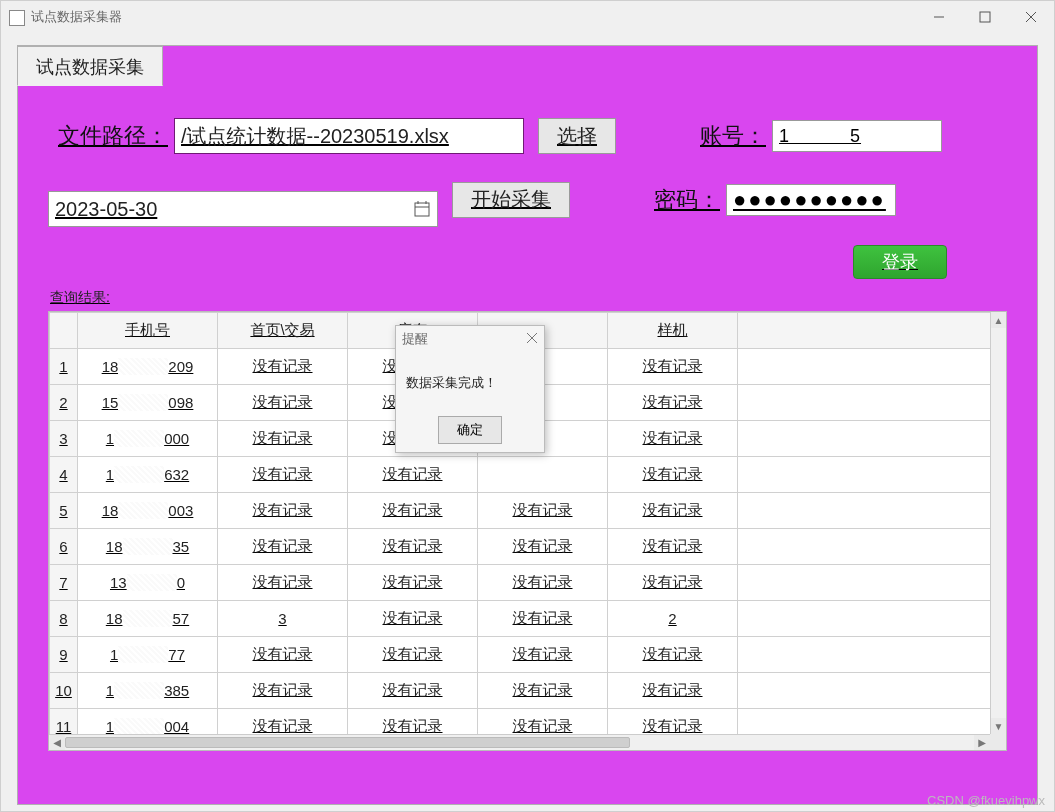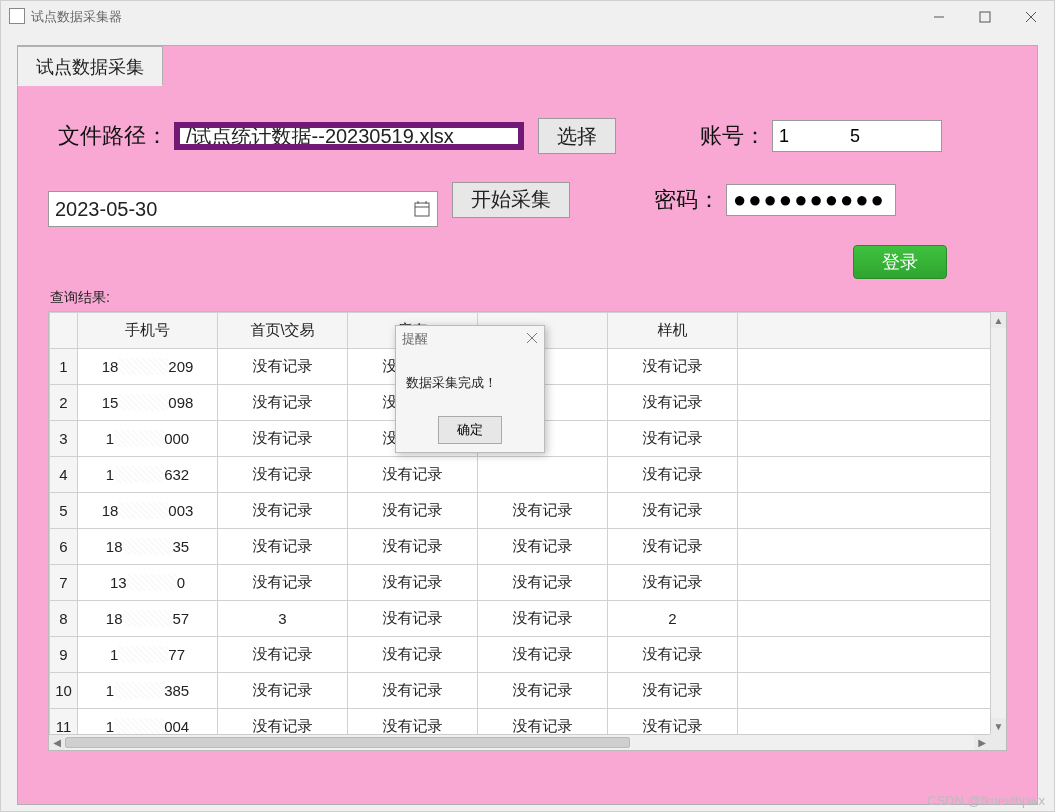--- a/index.html
+++ b/index.html
@@ -1,39 +1,39 @@
 <!DOCTYPE html>
 <html><head>
 <meta charset="utf-8">
 <style>
   * { box-sizing: border-box; font-family: "Microsoft YaHei", SimSun, Arial, sans-serif; }
   body { margin: 0; background: #f0f0f0; width: 1055px; height: 812px; position: relative; }
 
   
   .window { width: 1055px; height: 812px; background: #f0f0f0; border: 1px solid #cfcfcf; }
   .titlebar { height: 32px; display: flex; align-items: center; justify-content: space-between; padding: 0 0 0 8px; background: #f0f0f0; }
-  .titlebar-left { display: flex; align-items: flex-start; gap: 6px; }
+  .titlebar-left { display: flex; align-items: flex-end; gap: 6px; }
   .app-icon { width: 16px; height: 16px; border: 1px solid #888; background: #fff; display:inline-block;}
   .titlebar-title { font-size: 13px; color: #666; }
   .titlebar-controls { display: flex; height: 100%; }
   .tb-btn { width: 46px; display: flex; align-items: center; justify-content: center; color:#555; font-size: 14px;}
   .tb-btn.close { color:#555; }
 
   
   .client { padding: 12px 16px 6px 16px; height: calc(100% - 32px); position: relative;}
-  .tabhost { border: 1px solid #b0b0b0; background: #f9a8d4; height: 100%; position:relative;}
+  .tabhost { border: 1px solid #b0b0b0; background: #d946ef; height: 100%; position:relative;text-decoration:underline;}
   .tabbar { position: relative; top:-1px; }
   .tab { display:inline-block; background:#f0f0f0; border:1px solid #b0b0b0; border-bottom: 1px solid #f0f0f0; padding: 8px 18px 6px; font-size:18px; color:#222; margin-left:-1px; position:relative; top:1px;}
   .tabpage { padding: 32px 30px 10px 30px; }
 
   
   .formrow { display:flex; align-items:center; margin-bottom: 18px; }
   .lbl-big { font-size:22px; color:#111; width:120px; text-align:right; margin-right:6px;}
   .lbl-big-narrow { font-size:22px; color:#111; width:70px; text-align:right; margin-right:6px;}
-  .tb-input { height:28px; font-size:20px; color:#222; background:#fff; border:6px solid #701a75; padding:2px 6px; }
+  .tb-input { height:36px; font-size:20px; color:#222; background:#fff; border:1px solid #701a75; padding:2px 6px; }
   .path-input { width:350px; }
   .date-wrap { width:390px; height:36px; border:1px solid #999; background:#fff; display:flex; align-items:center; justify-content:space-between; padding:0 6px;margin-top:19px;}
   .date-text { font-size:20px; color:#222;}
   .cal-icon { width:18px; height:18px; }
 
   .btn { height:36px; font-size:20px; background:#e7e7e7; border:1px solid #9a9a9a; padding:0 18px; cursor:default; color:#222;}
   .btn-login{ background: linear-gradient(#3fc23f,#2fa52f); color:#fff; border:1px solid #2a8a2a; height:34px; font-size:18px; padding:0 28px; border-radius:4px;}
 
   .right-col { margin-left: 80px; display:flex; align-items:center;}
   .cred-input { width:170px; height:32px; font-size:18px; border:1px solid #999; background:#fff; padding:2px 6px; letter-spacing:1px;}

